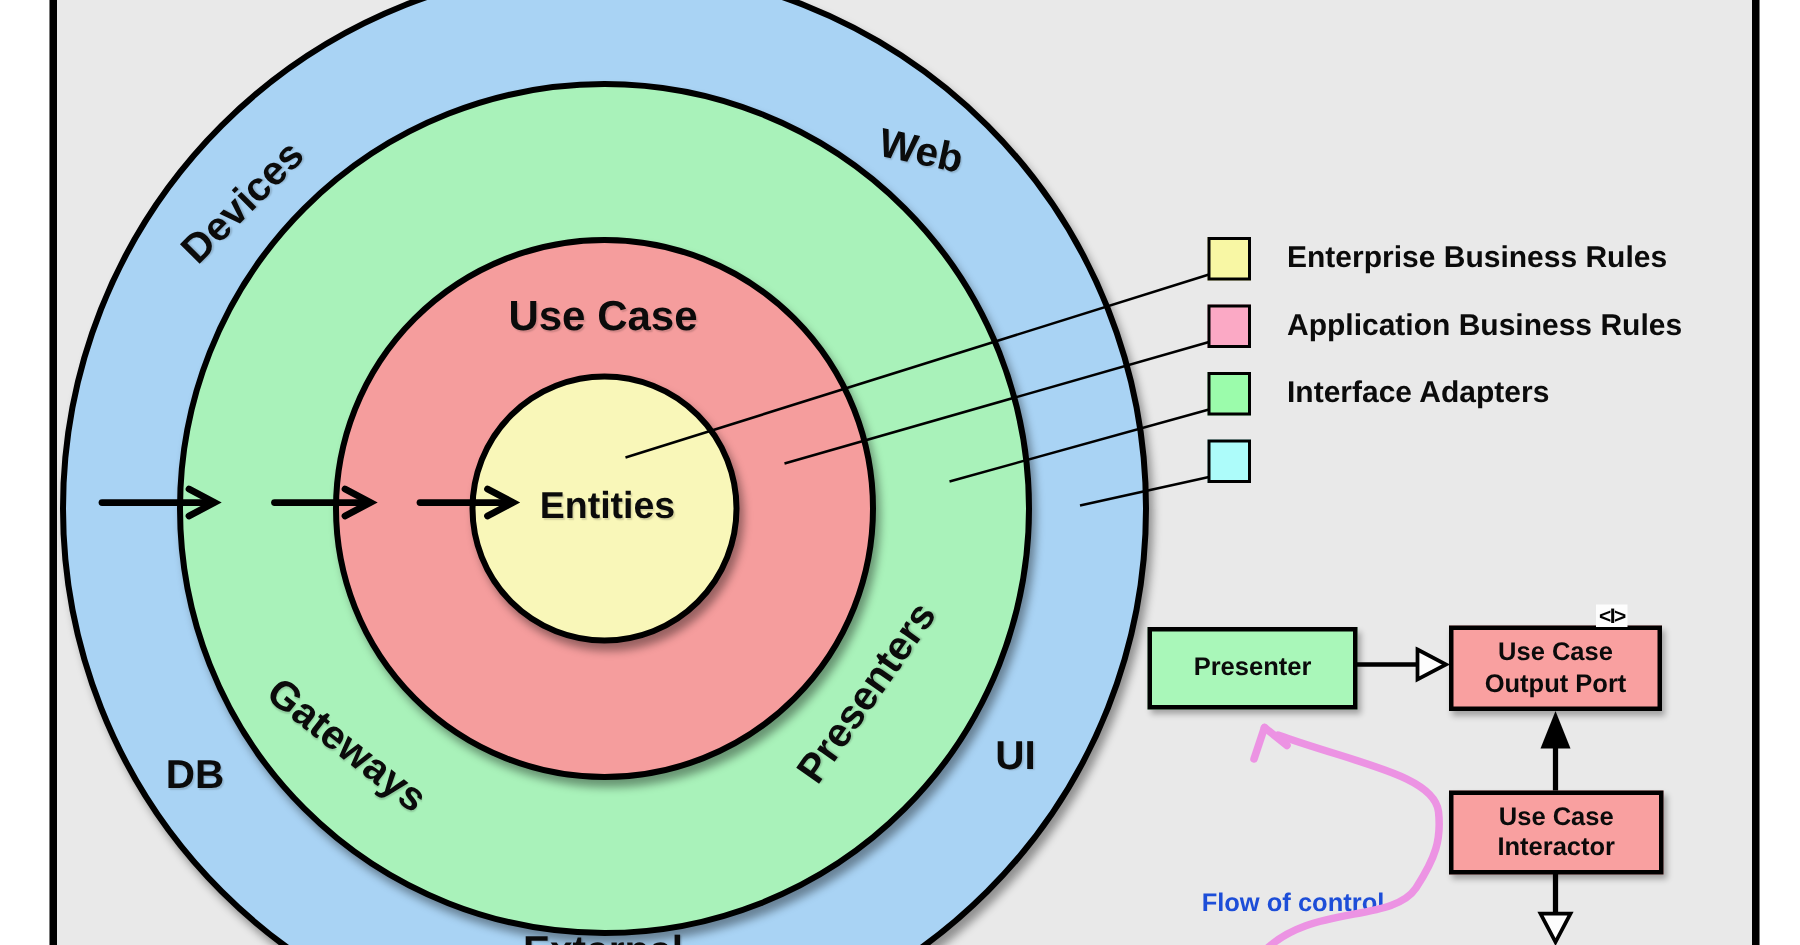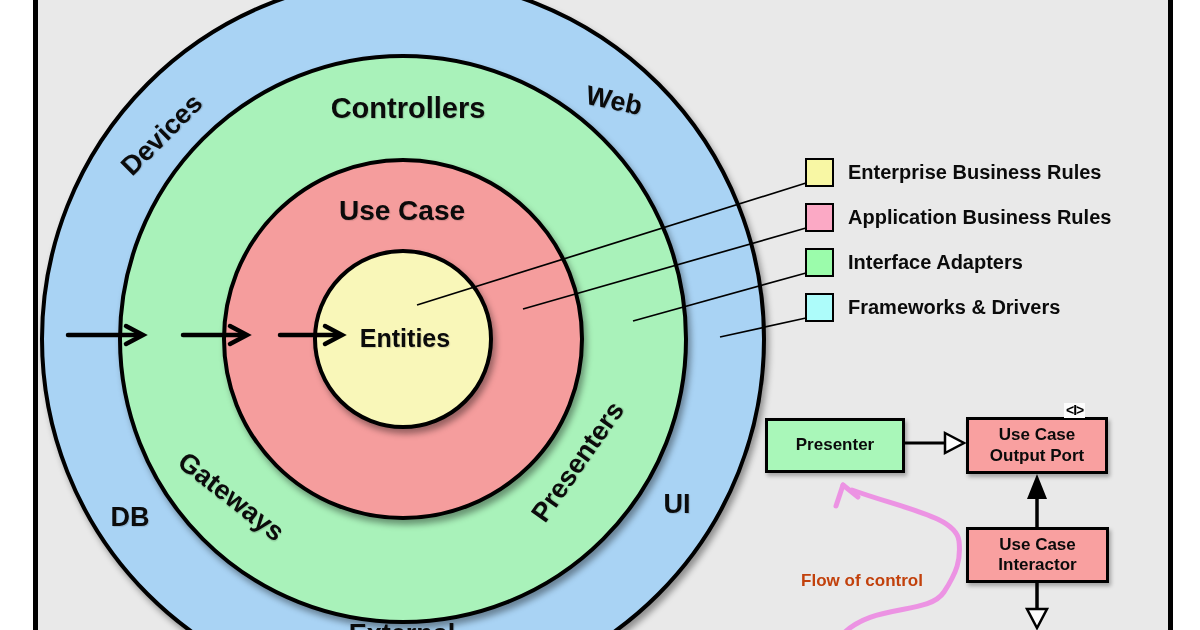--- a/index.html
+++ b/index.html
@@ -30,52 +30,51 @@
   .lbl-gateways  {left:231px;top:497px;font-size:27px;transform:translate(-50%,-50%) rotate(38deg);}
   .lbl-presenters{left:578px;top:462px;font-size:27px;transform:translate(-50%,-50%) rotate(-55deg);}
   .lbl-db        {left:130px;top:517px;font-size:27px;}
   .lbl-ui        {left:677px;top:489px;font-size:27px;margin-top:15px;}
   .lbl-external  {left:402px;top:634px;font-size:27px;}
   .legend{position:absolute;left:805px;top:158px;}
   .legend-row{position:absolute;left:0;display:flex;align-items:center;height:29px;}
   .legend-row.r0{top:0px;} .legend-row.r1{top:45px;justify-content:center;} .legend-row.r2{top:90px;} .legend-row.r3{top:135px;}
   .swatch{width:25px;height:25px;border:2px solid #000;flex:0 0 auto;}
   .sw0{background:#f8f7a4;} .sw1{background:#fba9c5;} .sw2{background:#9bfcab;} .sw3{background:#adfcfa;}
-  .legend-label{margin-left:14px;font-weight:bold;font-size:20px;color:#0b0b0b;white-space:nowrap;}
+  .legend-label{margin-left:24px;font-weight:bold;font-size:20px;color:#0b0b0b;white-space:nowrap;}
   .fbox{
     position:absolute;border:3px solid #000;display:flex;flex-direction:column;
     align-items:center;justify-content:center;font-weight:bold;font-size:17px;
     line-height:1.18;color:#0b0b0b;text-align:center;box-shadow:2px 3px 4px rgba(0,0,0,0.3);
   }
   .box-presenter {left:765px;top:418px;width:134px;height:49px;background:#a9f7b9;align-items:center;}
   .box-outport   {left:966px;top:417px;width:136px;height:51px;background:#f9a0a0;}
   .box-interactor{left:966px;top:527px;width:137px;height:50px;background:#f9a0a0;}
   .iface-marker{
     position:absolute;left:1064px;top:403px;background:#fdfdfd;color:#000;
     font-weight:bold;font-size:14px;padding:0 2px;letter-spacing:-1px;line-height:15px;
   }
   .flow-label{
-    position:absolute;left:862px;top:581px;transform:translate(-50%,-50%);
-    font-weight:bold;font-size:17px;color:#c2410c;white-space:nowrap;
+    position:absolute;left:862px;top:602px;transform:translate(-50%,-50%);
+    font-weight:bold;font-size:17px;color:#1d4ed8;white-space:nowrap;
   }
   svg.overlay{position:absolute;left:0;top:0;pointer-events:none;}
 </style>
 </head>
 <body>
 
 <div id="stage">
   <div class="panel"></div>
 
   <div class="circle c-blue"></div>
   <div class="circle c-green"></div>
   <div class="circle c-red"></div>
   <div class="circle c-yellow"></div>
 
   <span class="ring-label lbl-devices">Devices</span>
-  <span class="ring-label lbl-controllers">Controllers</span>
   <span class="ring-label lbl-web">Web</span>
   <span class="ring-label lbl-usecases">Use Case</span>
   <span class="ring-label lbl-entities">Entities</span>
   <span class="ring-label lbl-gateways">Gateways</span>
   <span class="ring-label lbl-presenters">Presenters</span>
   <span class="ring-label lbl-db">DB</span>
   <span class="ring-label lbl-ui">UI</span>
   <span class="ring-label lbl-external">External</span>
 
   <div class="legend">
@@ -86,21 +85,20 @@
     <div class="legend-row r1">
       <span class="swatch sw1"></span>
       <span class="legend-label">Application Business Rules</span>
     </div>
     <div class="legend-row r2">
       <span class="swatch sw2"></span>
       <span class="legend-label">Interface Adapters</span>
     </div>
     <div class="legend-row r3">
       <span class="swatch sw3"></span>
-      <span class="legend-label">Frameworks &amp; Drivers</span>
     </div>
   </div>
 
   <div class="fbox box-presenter">
     <span>Presenter</span>
   </div>
   <div class="fbox box-outport">
     <span>Use Case</span>
     <span>Output Port</span>
   </div>

